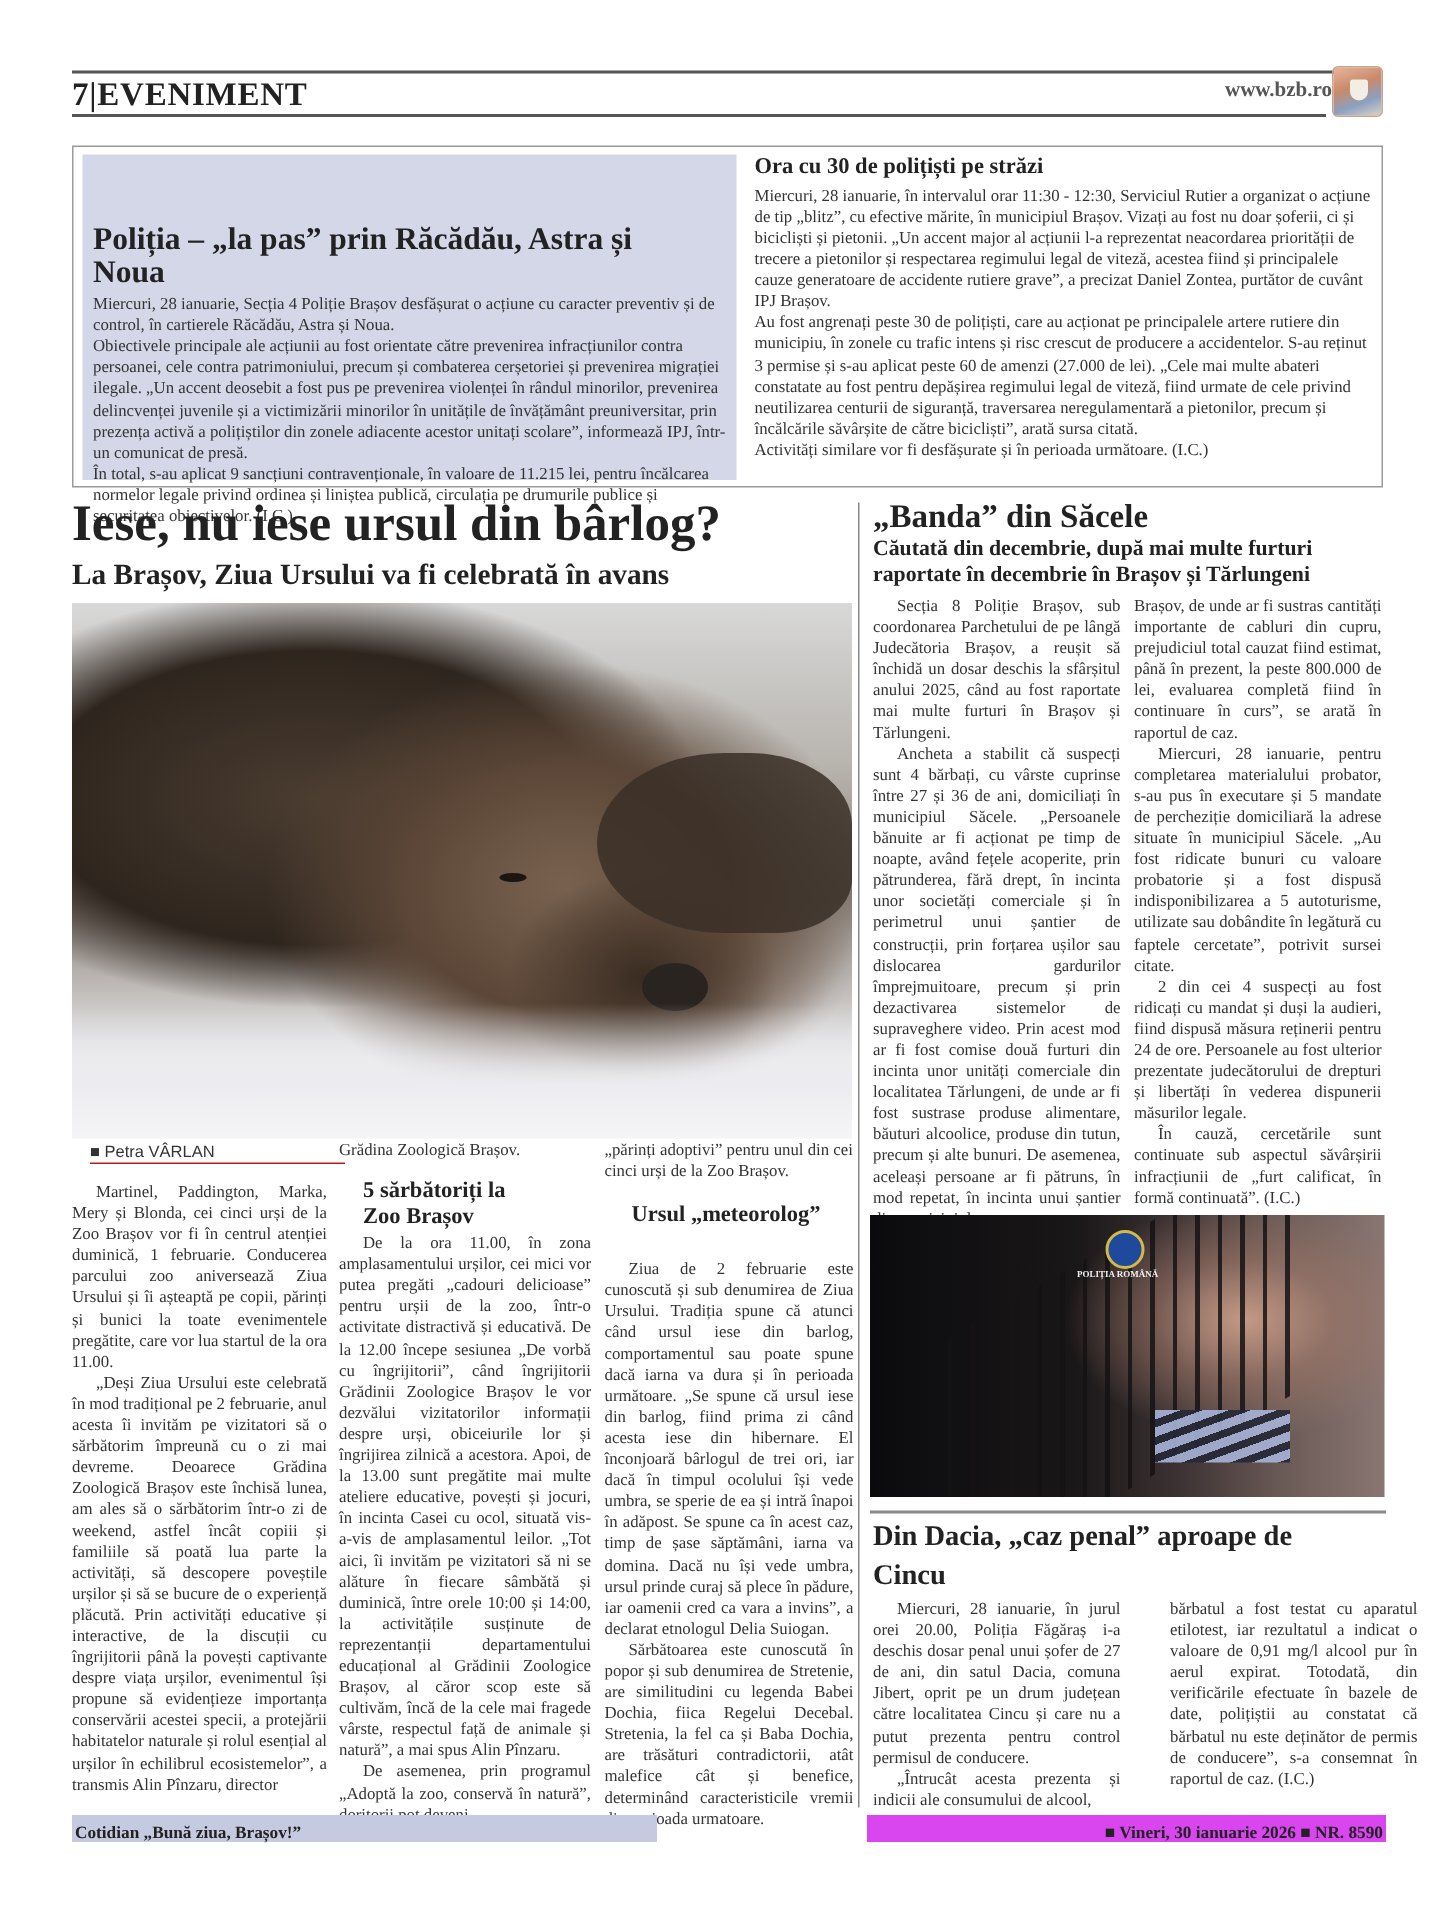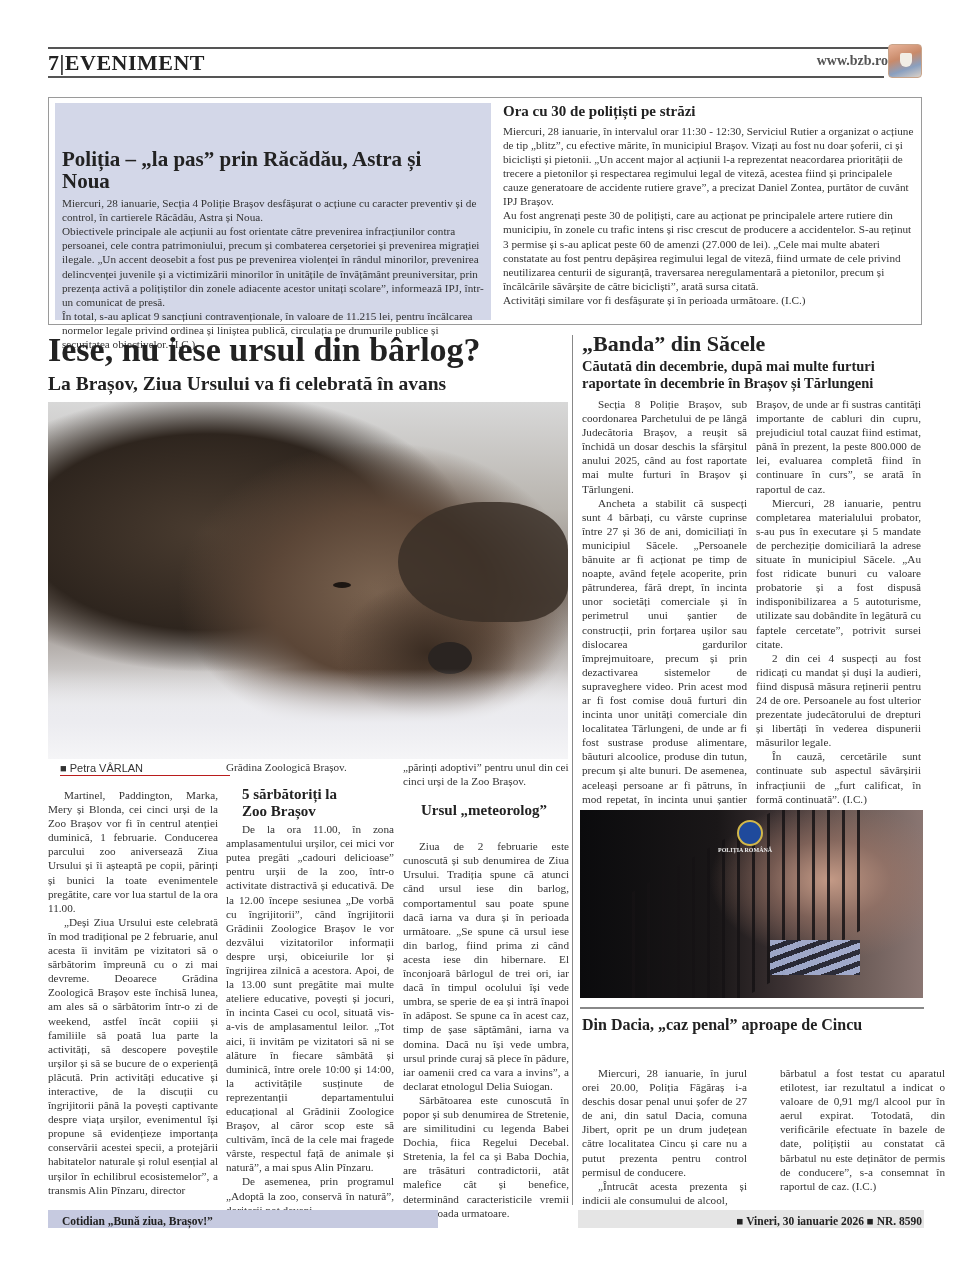--- a/index.html
+++ b/index.html
@@ -51,21 +51,21 @@
     background: repeating-linear-gradient(160deg, #a7b3d8 0 6px, #262836 6px 11px); opacity: 0.9; }
   .photo-police .logo { position: absolute; left: 157px; top: 10px; width: 26px; height: 26px; border-radius: 50%; background: #1f4a9c; border: 2px solid #d3b84a; }
   .photo-police .logo-txt { position: absolute; left: 138px; top: 37px; font-family: "Liberation Serif", serif; font-weight: bold; font-size: 6px; color: #f0f0f0; }
 
   .byline { position: absolute; left: 48px; top: 762px; width: 170px; font-family: "Liberation Sans", sans-serif; font-size: 11px; color: #333; border-bottom: 1px solid #b91c1c; padding-bottom: 1px; margin-left: 12px; }
 
   .col { position: absolute; }
   .subhead { font-family: "Liberation Serif", serif; font-weight: bold; font-size: 15px; line-height: 17px; color: #222; }
 
   .footer-left { position: absolute; left: 48px; top: 1210px; width: 390px; height: 18px; background: #c6cae0; }
-  .footer-right { position: absolute; left: 578px; top: 1210px; width: 346px; height: 18px; background: #e5e5e5; }
+  .footer-right { position: absolute; left: 578px; top: 1210px; width: 346px; height: 18px; background: #d946ef; }
   .footer-txt { font-family: "Liberation Serif", serif; font-weight: bold; font-size: 11.5px; color: #222; line-height: 18px; }
 </style>
 </head>
 <body>
 
 <div class="hdr-line" style="top:47px; width:850px;"></div>
 <div class="hdr-line" style="top:76px; width:836px;"></div>
 <div class="hdr-title">
   <span>7</span><span style="font-weight:bold;">|</span><span>EVENIMENT</span>
 </div>
@@ -136,27 +136,27 @@
 
 <div class="photo-police">
   <div class="rail"></div>
   <div class="step"></div>
   <div class="logo"></div>
   <div class="logo-txt">POLIȚIA ROMÂNĂ</div>
 </div>
 
 <div class="sep-h" style="left:580px; top:1007px; width:344px;"></div>
 
-<div class="abs h-big" style="left:582px; top:1012px; width:320px; font-size:16px; line-height:26px;">Din Dacia, „caz penal” aproape de Cincu</div>
+<div class="abs h-big" style="left:582px; top:1012px; width:320px; font-size:19px; line-height:26px;">Din Dacia, „caz penal” aproape de Cincu</div>
 <div class="col" style="left:582px; top:1066px; width:165px;">
   <p class="body-txt just indent">Miercuri, 28 ianuarie, în jurul orei 20.00, Poliția Făgăraș i-a deschis dosar penal unui șofer de 27 de ani, din satul Dacia, comuna Jibert, oprit pe un drum județean către localitatea Cincu și care nu a putut prezenta pentru control permisul de conducere.</p>
   <p class="body-txt just indent">„Întrucât acesta prezenta și indicii ale consumului de alcool,</p>
 </div>
 <div class="col" style="left:780px; top:1066px; width:165px;">
   <p class="body-txt just">bărbatul a fost testat cu aparatul etilotest, iar rezultatul a indicat o valoare de 0,91 mg/l alcool pur în aerul expirat. Totodată, din verificările efectuate în bazele de date, polițiștii au constatat că bărbatul nu este deținător de permis de conducere”, s-a consemnat în raportul de caz. (I.C.)</p>
 </div>
 
 <div class="footer-left">
-  <span class="footer-txt" style="padding-left:14px;margin-top:26px;">Cotidian „Bună ziua, Brașov!”</span>
+  <span class="footer-txt" style="padding-left:2px;margin-top:26px;">Cotidian „Bună ziua, Brașov!”</span>
 </div>
 <div class="footer-right" style="text-align:right;">
   <span class="footer-txt" style="padding-right:2px;">■ Vineri, 30 ianuarie 2026 ■ NR. 8590</span>
 </div>
 
 </body></html>

